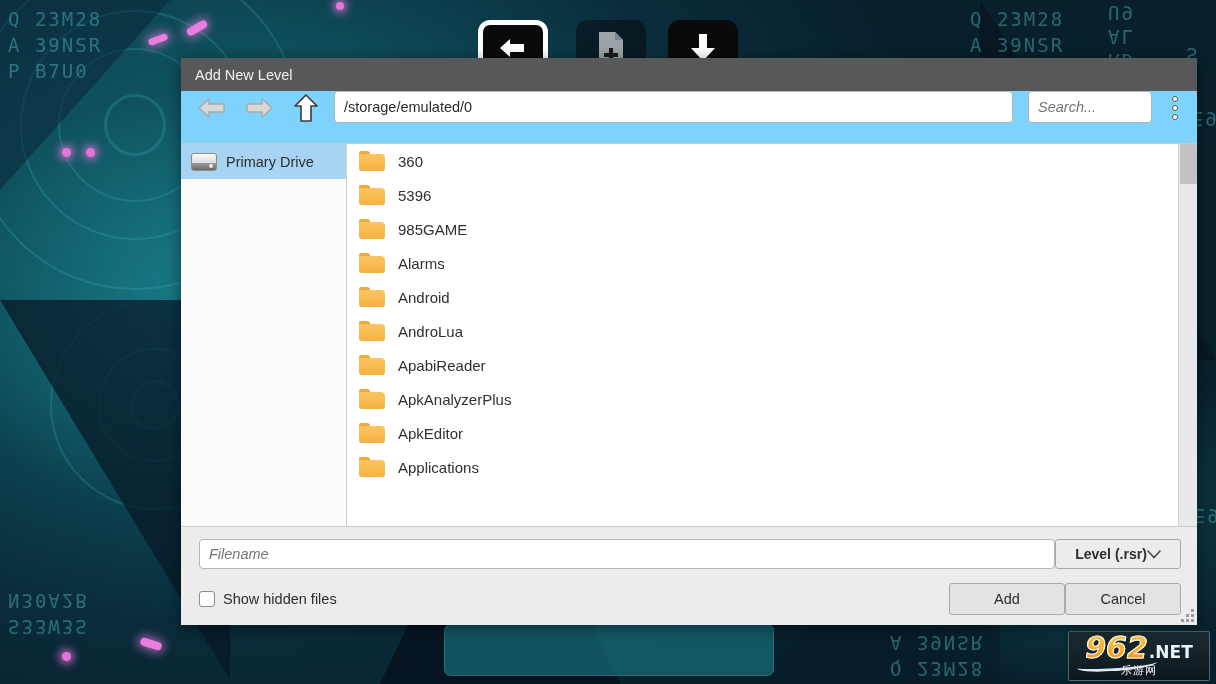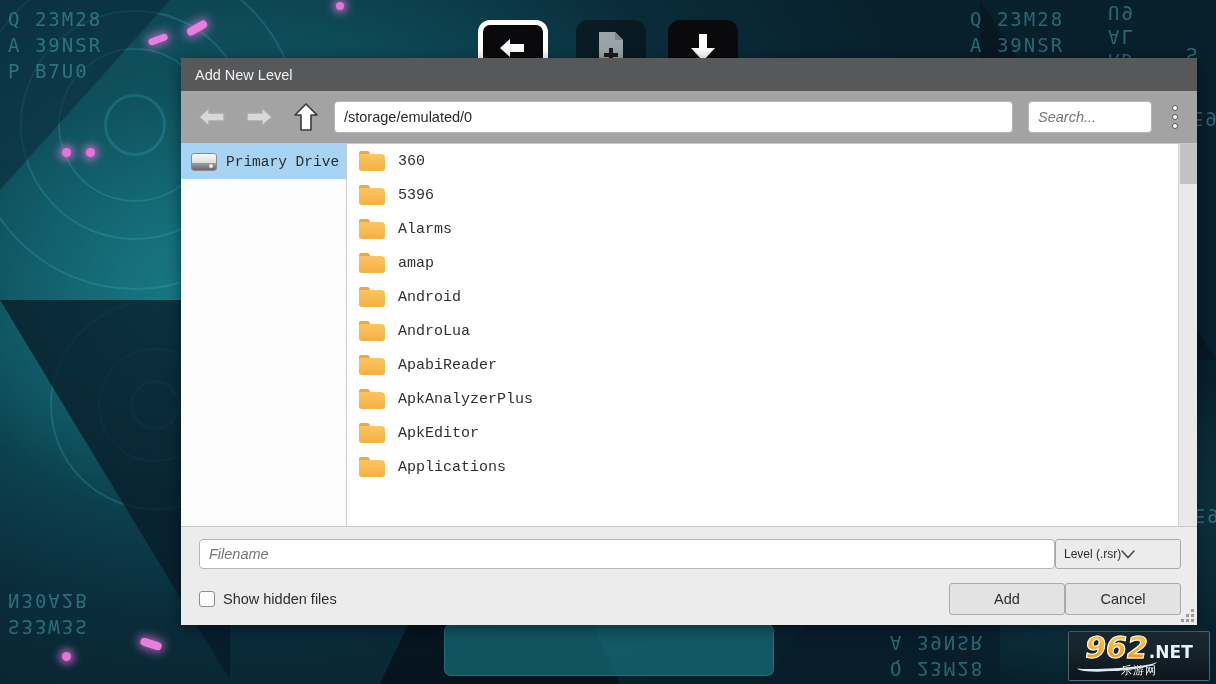--- a/index.html
+++ b/index.html
@@ -137,22 +137,22 @@
   #titlebar {
     height: 33px;
     background: #57585a;
     color: #f1f1f1;
     display: flex; align-items: center;
     padding-left: 14px;
     font-size: 14.5px;
   }
   #navbar {
     height: 52px;
-    background: #a3a3a3;
-    display: flex; align-items: center;
+    background: #7dd3fc;
+    display: flex; 
     padding: 0 8px 0 12px;
     gap: 9px;
   }
   .arrow-btn {
     width: 38px; height: 34px;
     display: flex; align-items: center; justify-content: center;
     background: transparent; border: none; cursor: pointer;
   }
   .path-input, .search-input, .filename-input {
     height: 32px;
@@ -177,21 +177,20 @@
     border: 1.3px solid #5a5a5a; background: #fff;
   }
 
   #body-area {
     flex: 1 1 auto;
     display: flex;
     background: #a21caf;
     border-top: 1px solid #c9c9c9;
     border-bottom: 1px solid #c9c9c9;
     min-height: 0;
-    font-family: Liberation Mono, monospace;
   }
   #places {
     width: 166px;
     background: #fcfcfc;
     border-right: 1px solid #cfcfcf;
     padding-top: 0px;
     flex: 0 0 166px;
   }
   .place-item {
     height: 35px;
@@ -279,24 +278,25 @@
     flex: 1 1 auto;
     height: 30px;
     color: #8b8b8b;
     font-style: italic;
   }
   .type-select {
     width: 126px; height: 30px;
     background: #ececec;
     border: 1px solid #a9a9a9;
     border-radius: 3px;
-    display: flex; align-items: center; justify-content: flex-start;
+    display: flex; align-items: center; justify-content: center;
     padding: 0 8px;
-    font-size: 12px;
+    font-size: 14px;
     cursor: pointer;
+    font-weight: bold;
   }
   .chk-wrap {
     display: flex; align-items: center; gap: 8px;
     font-size: 14.5px; cursor: pointer;
   }
   .chkbox {
     width: 16px; height: 16px;
     border: 1.5px solid #8d8d8d;
     border-radius: 3px;
     background: #fdfdfd;
@@ -460,28 +460,28 @@
               <span class="tab"></span>
               <span class="body"></span>
             </span>
             <span>5396</span>
           </div>
           <div class="file-row">
             <span class="folder-icon">
               <span class="tab"></span>
               <span class="body"></span>
             </span>
+            <span>985GAME</span>
+          </div>
+          <div class="file-row">
+            <span class="folder-icon">
+              <span class="tab"></span>
+              <span class="body"></span>
+            </span>
             <span>Alarms</span>
-          </div>
-          <div class="file-row">
-            <span class="folder-icon">
-              <span class="tab"></span>
-              <span class="body"></span>
-            </span>
-            <span>amap</span>
           </div>
           <div class="file-row">
             <span class="folder-icon">
               <span class="tab"></span>
               <span class="body"></span>
             </span>
             <span>Android</span>
           </div>
           <div class="file-row">
             <span class="folder-icon">

